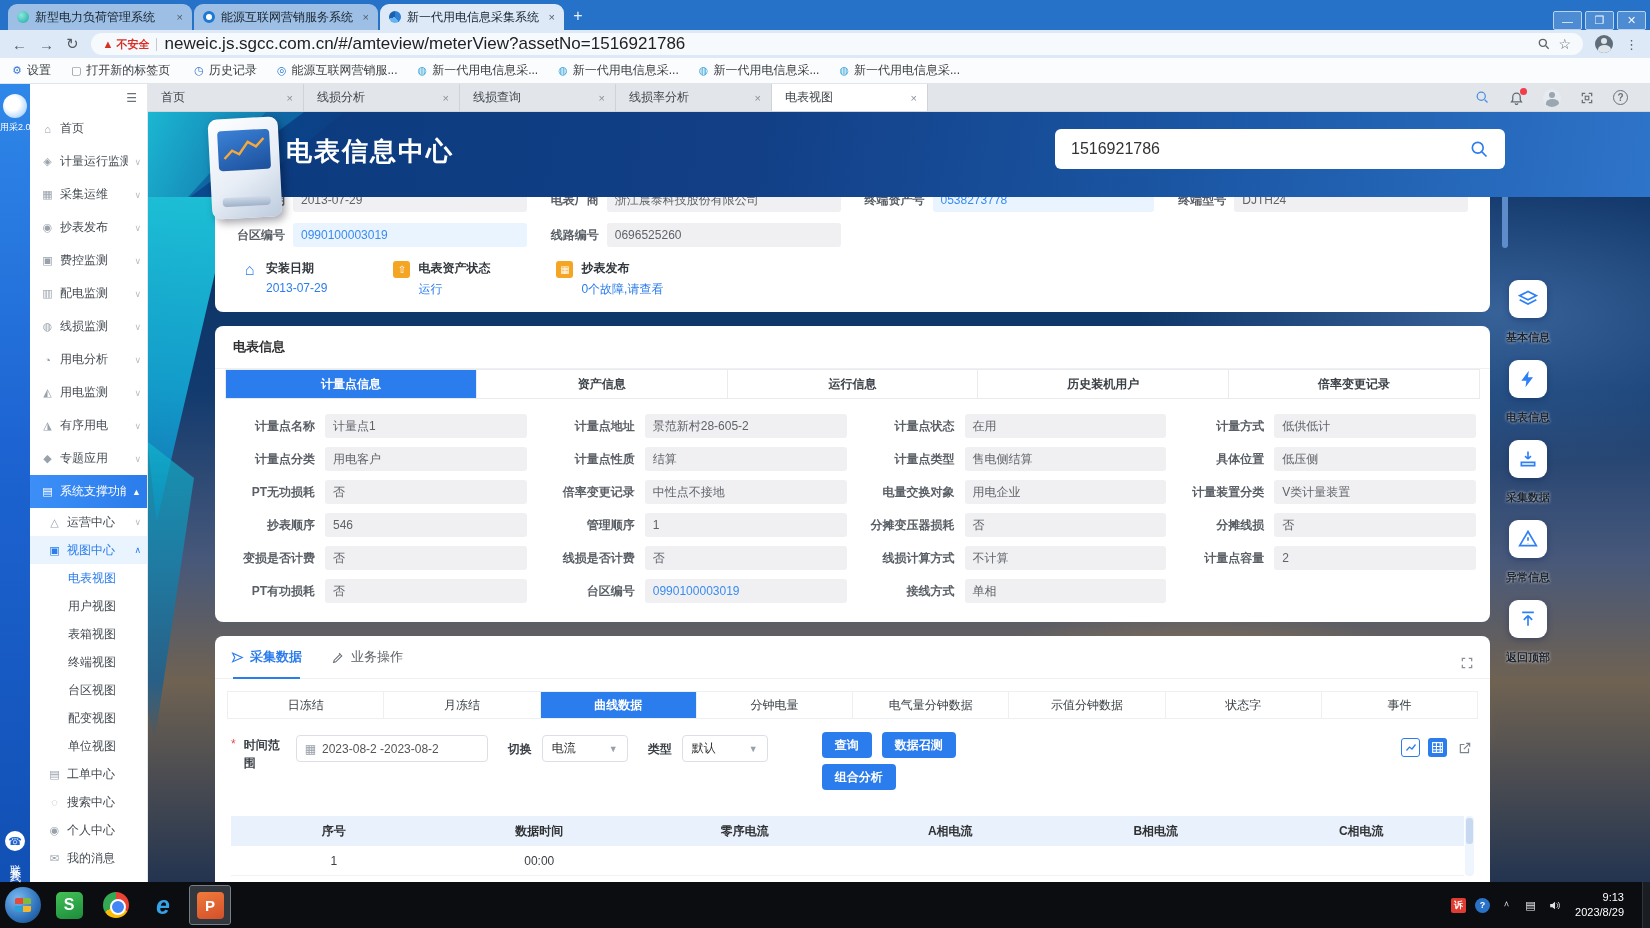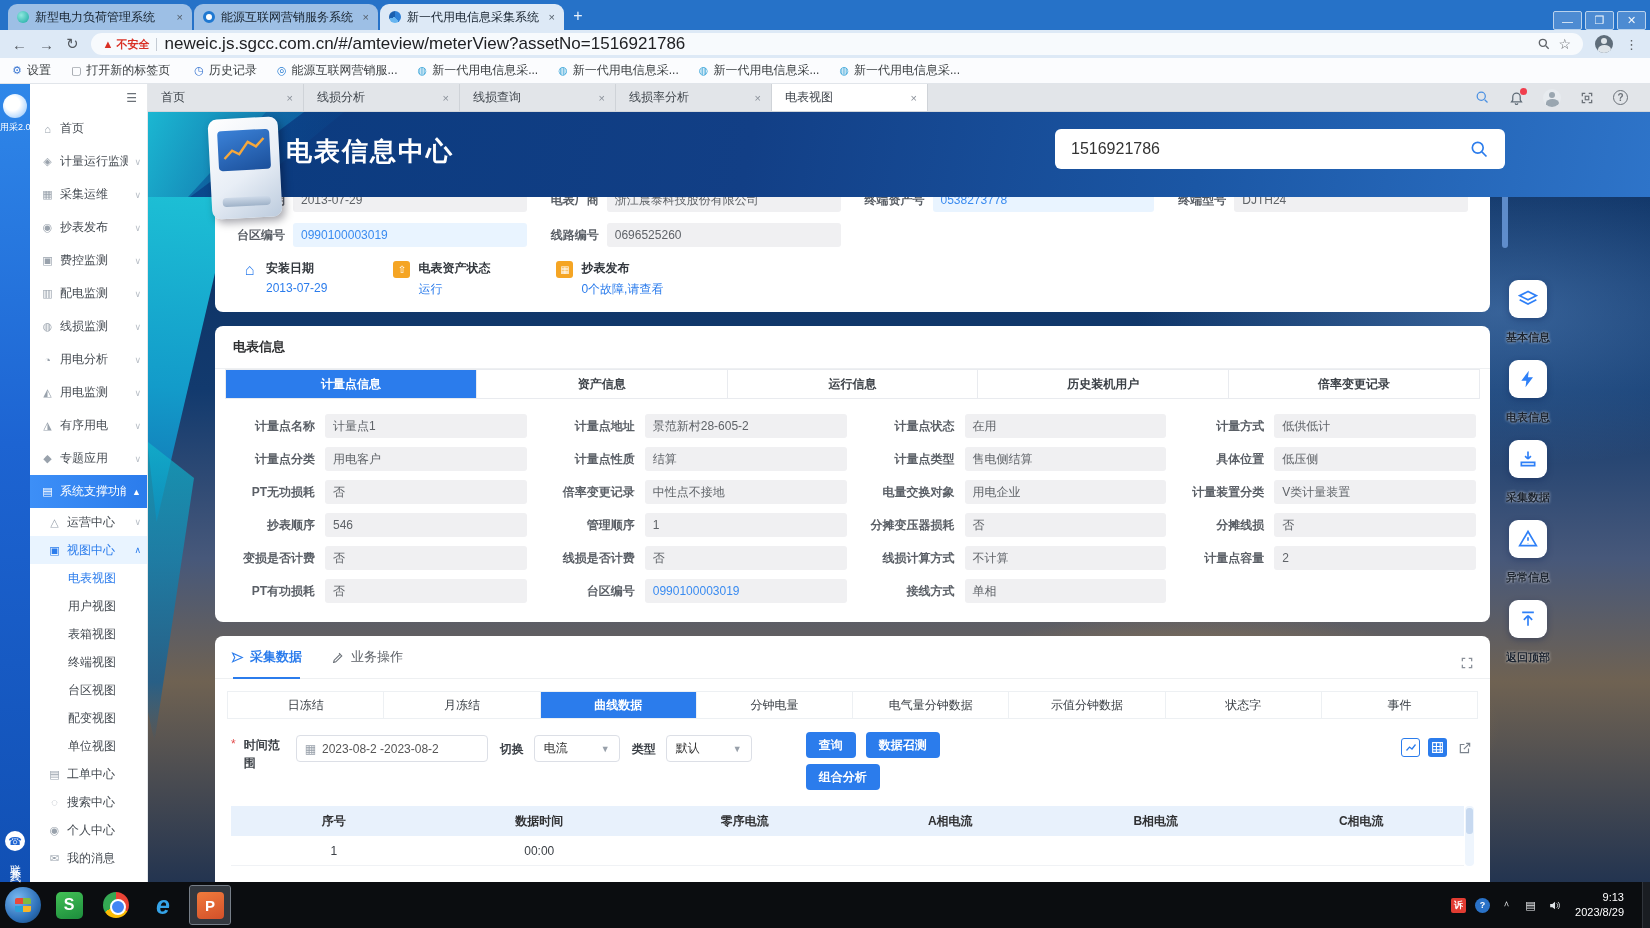--- a/index.html
+++ b/index.html
@@ -122,33 +122,33 @@
 .dtab.active{color:#2b7cec;font-weight:bold}
 .dtab.active::after{content:"";position:absolute;left:2px;right:2px;bottom:-9px;height:2px;background:#2b7cec}
 .expand{margin-left:auto;color:#8a9099}
 .subtabs{display:flex;margin:12px 12px 0;border:1px solid #edf0f3}
 .stab{flex:1;height:26px;display:flex;align-items:center;justify-content:center;color:#3c4147;border-right:1px solid #edf0f3}
 .stab:last-child{border-right:none}
 .stab.active{background:#2b7cec;color:#fff;font-weight:bold}
 .qrow{display:flex;align-items:flex-start;padding:13px 16px 8px;gap:8px}
 .req{color:#e24c4c;margin-top:5px}
 .qlab{width:44px;color:#3c4147;font-weight:bold;line-height:1.5;margin-top:4px}
-.qlab2{color:#3c4147;font-weight:bold;margin:9px 2px 0 4px}
+.qlab2{color:#3c4147;font-weight:bold;margin:9px 2px 0 12px}
 .dateinput{width:192px;height:27px;border:1px solid #dcdfe6;border-radius:4px;display:flex;align-items:center;padding:0 8px;gap:6px;color:#555;margin-top:3px;overflow:hidden;white-space:nowrap}
 .cal{color:#98a0aa}
 .select{width:86px;height:27px;border:1px solid #dcdfe6;border-radius:4px;display:flex;align-items:center;justify-content:space-between;padding:0 9px;color:#333;margin-top:3px}
 .caret{color:#98a0aa;font-size:9px}
 .btnwrap{margin-left:46px;display:flex;flex-direction:column;gap:6px}
 .btnline{display:flex;gap:10px}
 .btn{height:26px;background:#2b7cec;color:#fff;border-radius:4px;padding:0 13px;display:inline-flex;align-items:center;font-weight:bold}
 .viewicons{margin-left:auto;display:flex;gap:8px;align-items:center;margin-top:6px}
 .vic{width:19px;height:19px;border-radius:3px;display:flex;align-items:center;justify-content:center}
 .vic.chart{border:1px solid #2b7cec}
 .vic.grid{background:#2b7cec}
-.dtable{margin:8px 16px 0;position:relative;padding-right:10px}
+.dtable{margin:18px 16px 0;position:relative;padding-right:10px}
 .thead{display:flex;background:#e8f1fc;height:30px;align-items:center;font-weight:bold;color:#303133}
 .trow{display:flex;height:30px;align-items:center;border-bottom:1px solid #f0f2f5;color:#3c4147;background:#fff}
 .tc{flex:1;text-align:center;overflow:hidden;white-space:nowrap}
 .vsb{position:absolute;right:0;top:0;bottom:0;width:9px;background:#eef5fd;border-radius:4px}
 .vsb::before{content:"";position:absolute;left:1px;right:1px;top:2px;height:26px;border-radius:3px;background:#c7d9f0}
 .facts{position:absolute;right:100px;top:168px;display:flex;flex-direction:column;gap:15px;z-index:6;align-items:center}
 .fact{display:flex;flex-direction:column;align-items:center;gap:12px}
 .fbtn{width:38px;height:38px;border-radius:9px;background:#fff;box-shadow:0 2px 6px rgba(10,30,80,.35);display:flex;align-items:center;justify-content:center}
 .flab2{font-size:11px;font-weight:bold;color:#1c2430;text-shadow:0 0 3px rgba(255,255,255,.8);white-space:nowrap}
 .psb{position:absolute;right:142px;top:78px;width:6px;height:58px;border-radius:3px;background:#6a99d8;z-index:4;opacity:.85}

